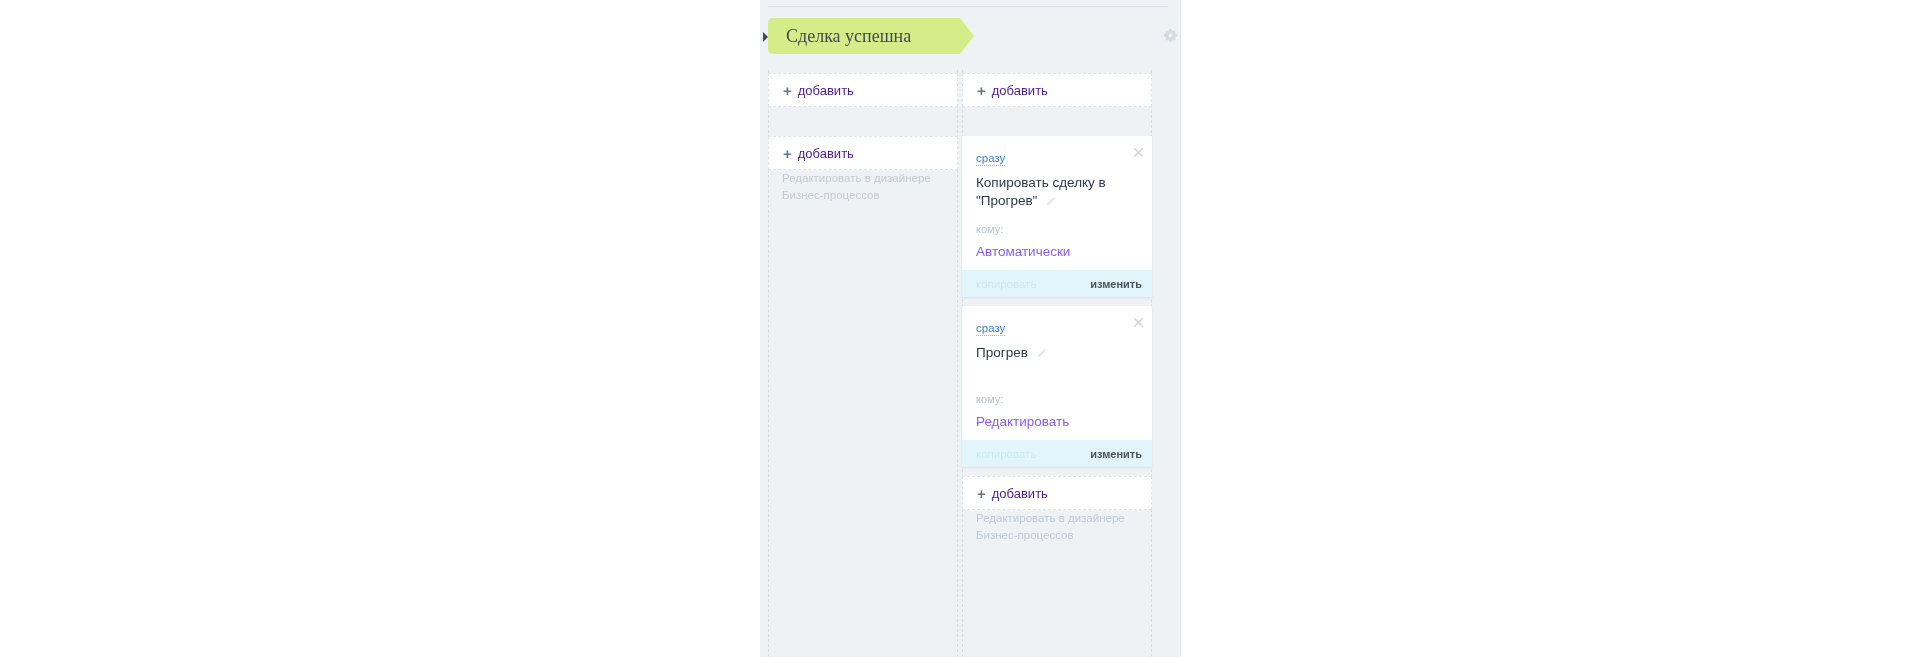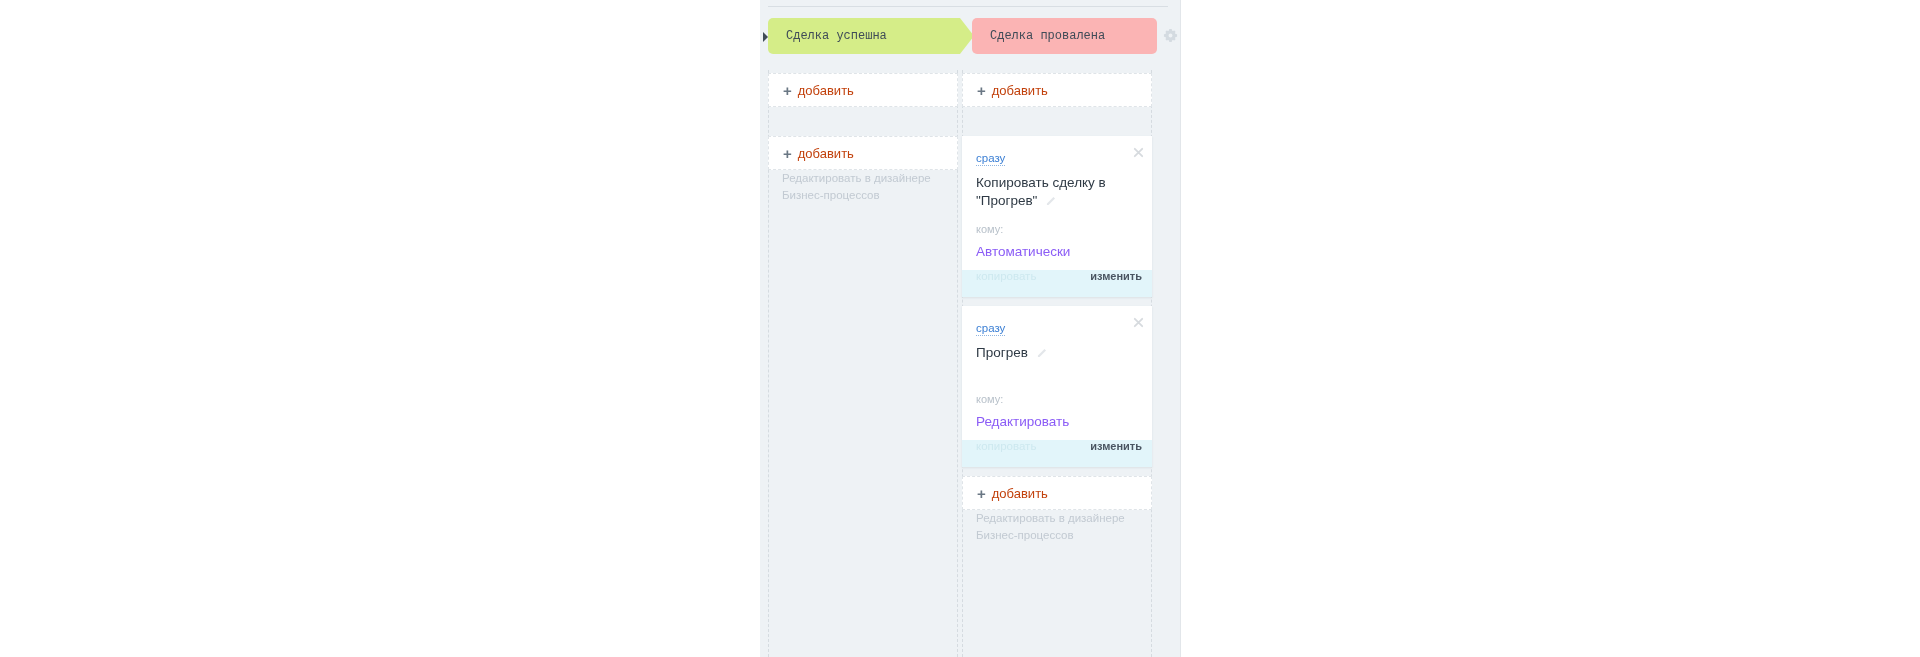--- a/index.html
+++ b/index.html
@@ -94,24 +94,24 @@
   .stage {
     position: absolute;
     top: 0;
     height: 36px;
     display: flex;
     align-items: center;
     box-sizing: border-box;
   }
 
   .stage-label {
-    font-size: 12px;
+    font-size: 18px;
     color: #3f4b57;
     white-space: nowrap;
-    font-family: Liberation Mono, monospace;
+    font-family: Liberation Serif, serif;
   }
 
   .stage-success {
     left: 8px;
     width: 192px;
     background: #d5ed88;
     border-radius: 5px 0 0 5px;
     padding-left: 18px;
   }
   .stage-success::after {
@@ -187,21 +187,21 @@
     cursor: pointer;
   }
   .add-plus {
     font-size: 15px;
     color: #6a7784;
     line-height: 1;
     font-weight: 600;
   }
   .add-label {
     font-size: 13px;
-    color: #c2410c;
+    color: #4c1d95;
   }
 
   .designer-note {
     font-size: 11.5px;
     line-height: 17px;
     color: #c2cad2;
     padding-left: 14px;
     width: 175px;
   }
 
@@ -270,21 +270,21 @@
     font-size: 13.5px;
     color: #8b5cf6;
     line-height: 17px;
     cursor: pointer;
   }
 
   .card-footer {
     height: 27px;
     background: #e2f5fa;
     display: flex;
-    align-items: flex-start;
+    align-items: center;
     justify-content: space-between;
     padding: 0 10px 0 14px;
     box-sizing: border-box;
   }
   .footer-copy {
     font-size: 11.5px;
     color: #cde8ef;
     cursor: pointer;
   }
   .footer-edit {
@@ -306,23 +306,20 @@
     <div class="panel-topline"></div>
 
     <div class="stages">
 
       <div class="stage-arrow-tip"></div>
 
       <div class="stage stage-success">
         <span class="stage-label">Сделка успешна</span>
       </div>
 
-      <div class="stage stage-failed">
-        <span class="stage-label">Сделка провалена</span>
-      </div>
 
       <span class="stage-gear">
         <svg width="15" height="15" viewBox="0 0 16 16" aria-hidden="true">
           <path fill="#d4dbe1" d="M9.3 1H6.7l-.3 1.6a5 5 0 0 0-1 .6L3.9 2.6 2.6 3.9l.6 1.5a5 5 0 0 0-.6 1L1 6.7v2.6l1.6.3c.15.36.35.7.6 1l-.6 1.5 1.3 1.3 1.5-.6c.3.25.64.45 1 .6l.3 1.6h2.6l.3-1.6c.36-.15.7-.35 1-.6l1.5.6 1.3-1.3-.6-1.5c.25-.3.45-.64.6-1l1.6-.3V6.7l-1.6-.3a5 5 0 0 0-.6-1l.6-1.5-1.3-1.3-1.5.6a5 5 0 0 0-1-.6L9.3 1zM8 5.9A2.1 2.1 0 1 1 8 10.1 2.1 2.1 0 0 1 8 5.9z"></path>
         </svg>
       </span>
     </div>
 
     <div class="columns">
 

